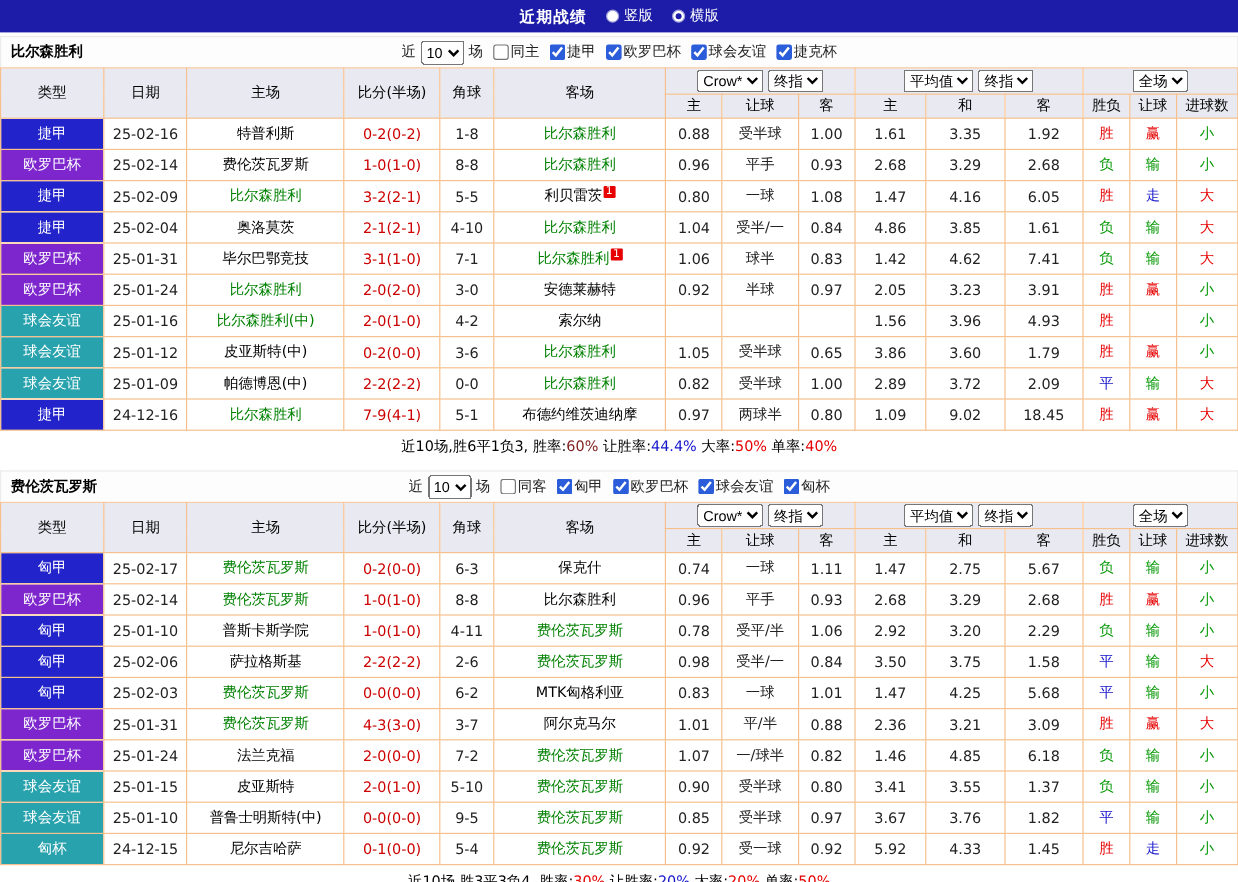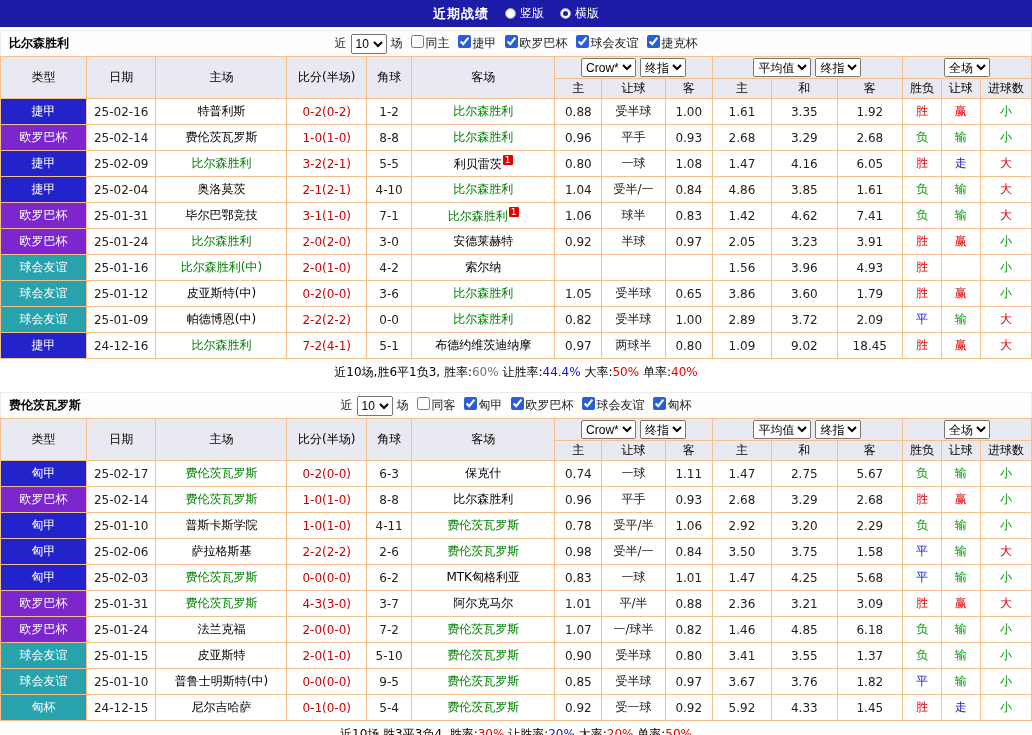--- a/index.html
+++ b/index.html
@@ -26,21 +26,21 @@
   
   .section{margin-top:3px;}
   .section + .section{margin-top:7px;}
   .section-bar{
     position:relative;height:25px;display:flex;align-items:center;justify-content:center;
     background:#fdfdfd;border:1px solid #ececec;border-bottom:none;
   }
   .team-name{position:absolute;left:8px;font-weight:bold;color:#000;}
   .filter{display:flex;align-items:center;}
   .count-select{margin:0 4px;font-size:12px;height:20px;}
-  .cb{display:inline-flex;align-items:flex-start;margin-left:8px;gap:2px;cursor:pointer;}
+  .cb{display:inline-flex;align-items:center;margin-left:8px;gap:2px;cursor:pointer;}
   input[type=checkbox]{width:13px;height:13px;margin:0;accent-color:#2b5cd9;}
   
   table.match-table{width:100%;border-collapse:collapse;table-layout:fixed;}
   .match-table th,.match-table td{
     border:1px solid #f5c08d;text-align:center;padding:0 1px;
     font-size:12px;font-weight:normal;white-space:nowrap;overflow:hidden;
   }
   .match-table thead th{background:#e9e9f2;height:21px;color:#000;}
   .match-table thead tr.subrow th{height:19px;}
   .match-table tbody td{height:25px;background:#fff;}
@@ -146,21 +146,21 @@
             <th class="sub">让球</th>
             <th class="sub">进球数</th>
           </tr>
         </thead>
         <tbody>
           <tr>
             <td class="type" style="background: rgb(35, 35, 204);">捷甲</td>
             <td class="date">25-02-16</td>
             <td class="teamcell"><span class="team">特普利斯</span></td>
             <td class="score">0-2(0-2)</td>
-            <td class="corner">1-2</td>
+            <td class="corner">1-8</td>
             <td class="teamcell"><span class="team focus">比尔森胜利</span></td>
             <td class="num">0.88</td>
             <td class="num">受半球</td>
             <td class="num">1.00</td>
             <td class="num">1.61</td>
             <td class="num">3.35</td>
             <td class="num">1.92</td>
             <td class="res" style="color: rgb(230, 0, 0);">胜</td>
             <td class="res" style="color: rgb(230, 0, 0);">赢</td>
             <td class="res" style="color: rgb(8, 153, 8);">小</td>
@@ -298,39 +298,39 @@
             <td class="num">3.72</td>
             <td class="num">2.09</td>
             <td class="res" style="color: rgb(20, 20, 204);">平</td>
             <td class="res" style="color: rgb(8, 153, 8);">输</td>
             <td class="res" style="color: rgb(230, 0, 0);">大</td>
           </tr>
           <tr>
             <td class="type" style="background: rgb(35, 35, 204);">捷甲</td>
             <td class="date">24-12-16</td>
             <td class="teamcell"><span class="team focus">比尔森胜利</span></td>
-            <td class="score">7-2(4-1)</td>
+            <td class="score">7-9(4-1)</td>
             <td class="corner">5-1</td>
             <td class="teamcell"><span class="team">布德约维茨迪纳摩</span></td>
             <td class="num">0.97</td>
             <td class="num">两球半</td>
             <td class="num">0.80</td>
             <td class="num">1.09</td>
             <td class="num">9.02</td>
             <td class="num">18.45</td>
             <td class="res" style="color: rgb(230, 0, 0);">胜</td>
             <td class="res" style="color: rgb(230, 0, 0);">赢</td>
             <td class="res" style="color: rgb(230, 0, 0);">大</td>
           </tr>
         </tbody>
       </table>
     </div>
 <div class="summary">
       <span style="color: rgb(0, 0, 0);">近10场,胜6平1负3, 胜率:</span>
-      <span style="color: #737373;">60%</span>
+      <span style="color: #7f1d1d;">60%</span>
       <span style="color: rgb(0, 0, 0);"> 让胜率:</span>
       <span style="color: rgb(20, 20, 204);">44.4%</span>
       <span style="color: rgb(0, 0, 0);"> 大率:</span>
       <span style="color: rgb(230, 0, 0);">50%</span>
       <span style="color: rgb(0, 0, 0);"> 单率:</span>
       <span style="color: rgb(230, 0, 0);">40%</span>
     </div>
   </div>
 
 <div class="section">

